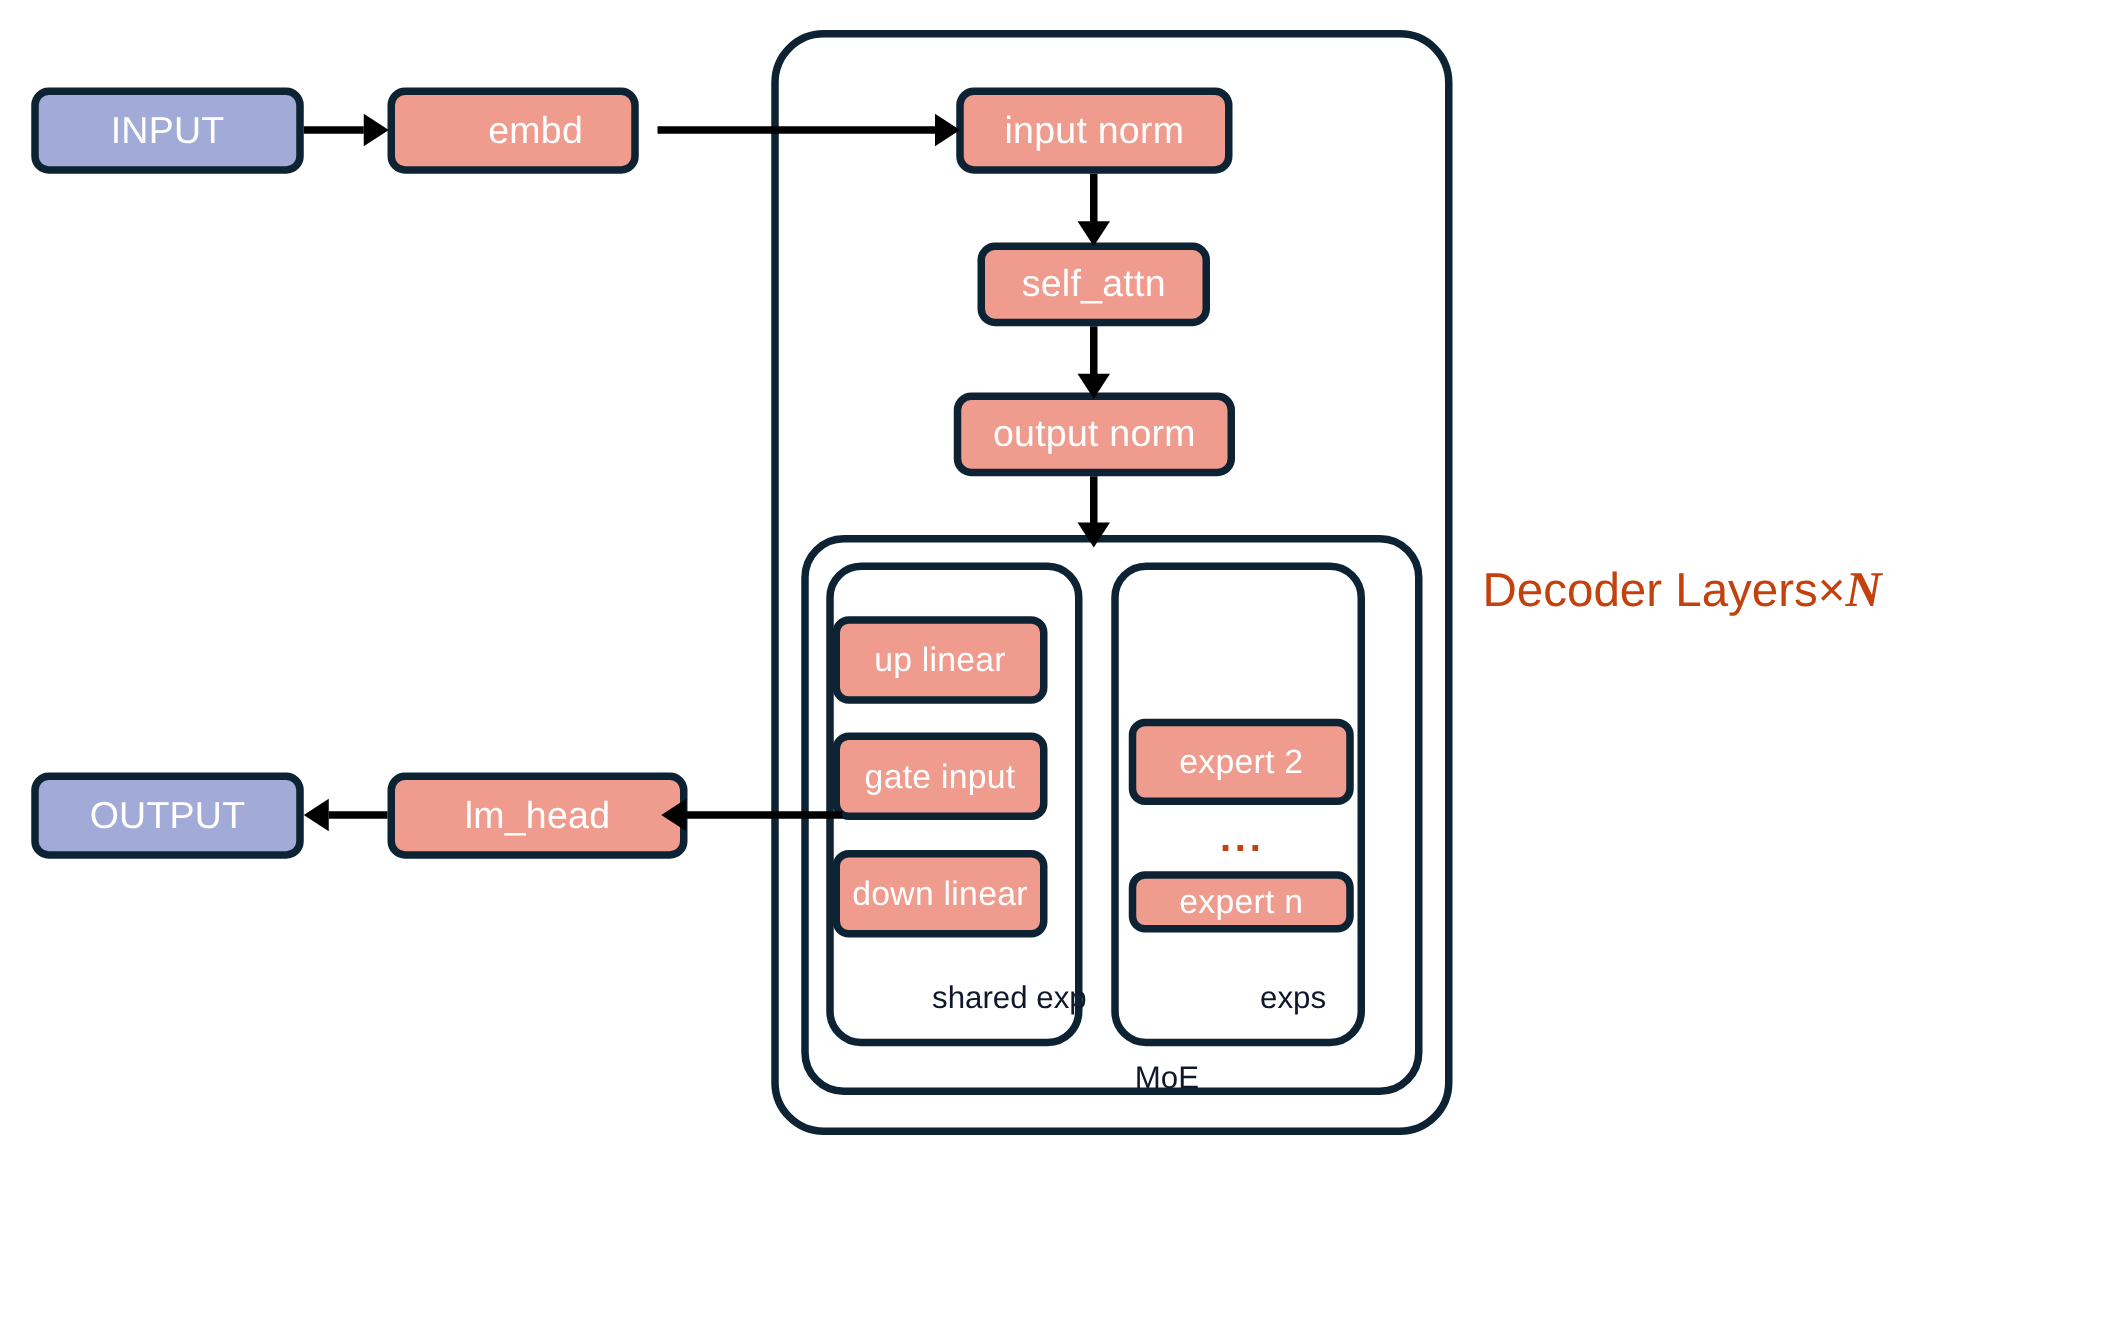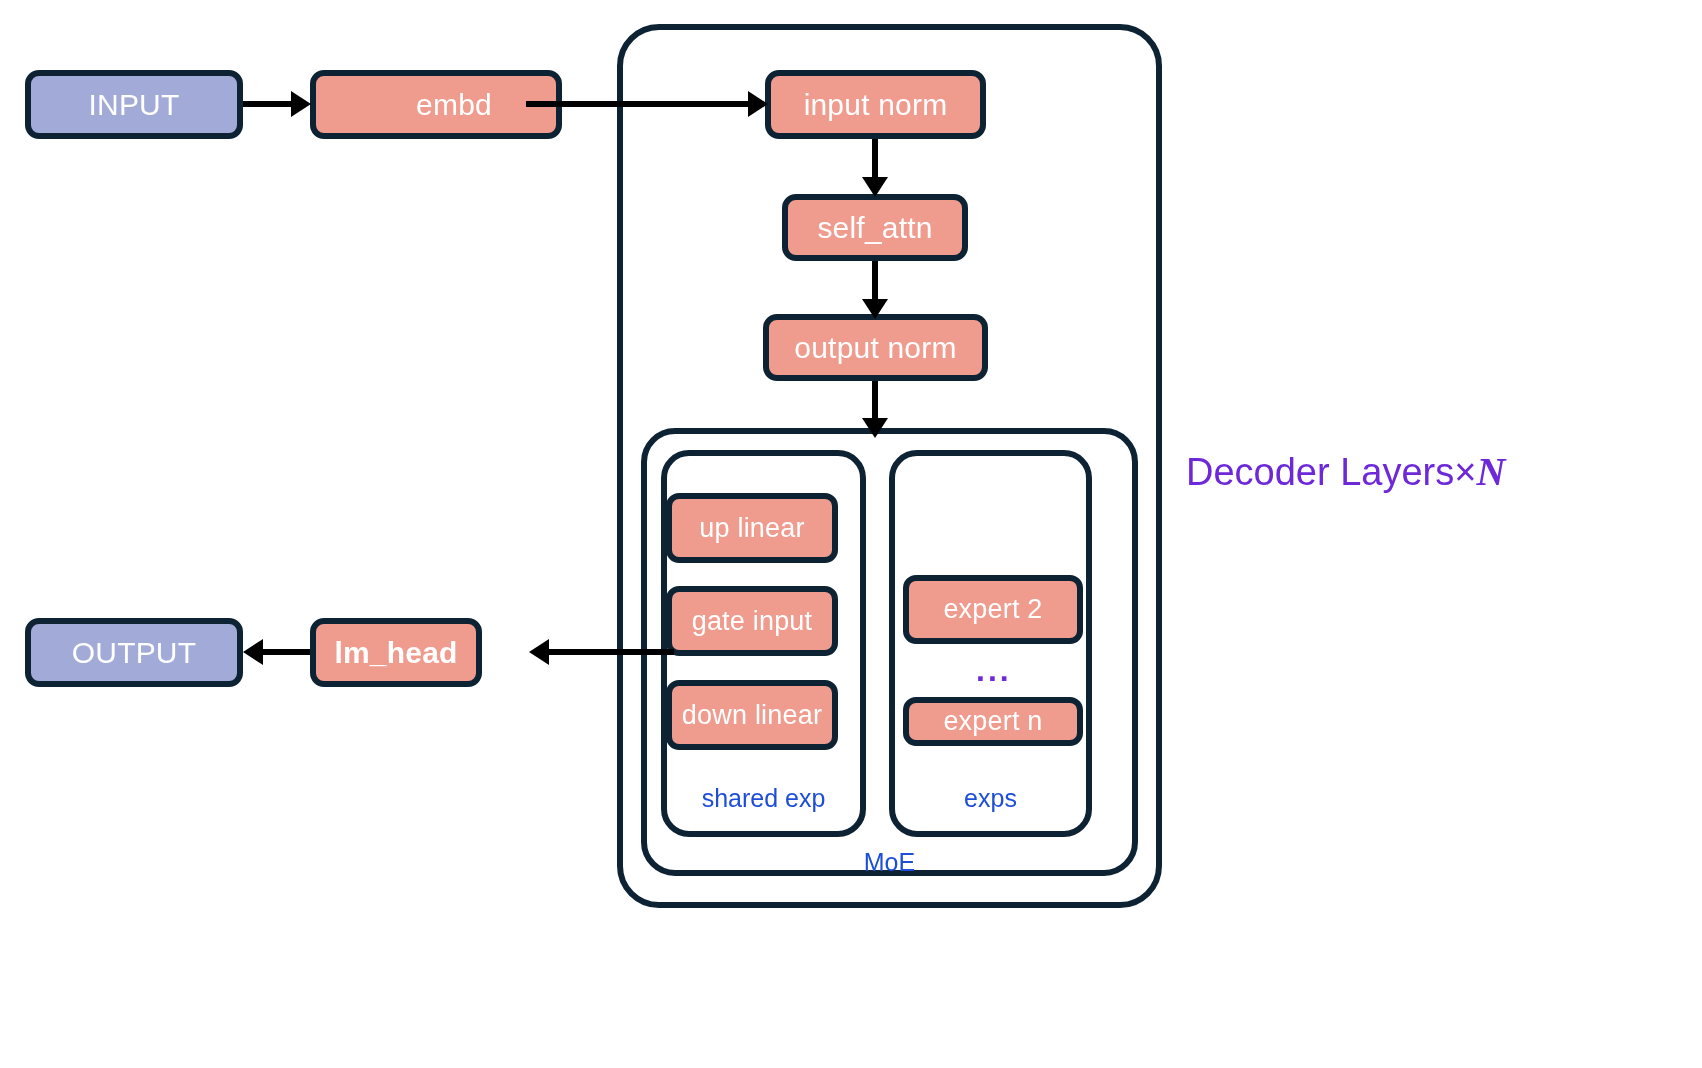--- a/index.html
+++ b/index.html
@@ -43,25 +43,26 @@
     border: 6px solid #0d2333;
     background: transparent;
     z-index: 2;
   }
   .container.decoder { border-radius: 42px; z-index: 1; }
   .container.moe     { border-radius: 34px; z-index: 2; }
   .container.group   { border-radius: 28px; z-index: 3; }
 
   .group-caption {
     position: absolute;
-    color: #1d4ed8;
+    color: #0f172a;
     font-size: 25px;
     text-align: center;
     z-index: 4;
     white-space: nowrap;
+    margin-left: 44px;
   }
 
   
   .line-h {
     position: absolute;
     height: 6px;
     background: #000000;
     z-index: 6;
   }
   .line-v {
@@ -88,21 +89,21 @@
   }
   .arrow-head.down {
     border-left: 13px solid transparent;
     border-right: 13px solid transparent;
     border-top: 20px solid #000000;
   }
 
   
   .plain-text {
     position: absolute;
-    color: #6d28d9;
+    color: #c2410c;
     white-space: nowrap;
     z-index: 6;
   }
   #decoder-label {
     font-size: 38px;
     left: 1186px;
     top: 448px;
   }
   #decoder-label .n-italic {
     font-style: italic;
@@ -123,21 +124,21 @@
 
 <div id="canvas">
 
   <div class="container decoder" style="left:617px; top:24px; width:545px; height:884px;"></div>
 
   <div class="node blue" style="left:25px; top:70px; width:218px; height:69px;">INPUT</div>
 
   <div class="line-h" style="left:243px; top:101px; width:48px;"></div>
   <div class="arrow-head right" style="left:291px; top:91px;"></div>
 
-  <div class="node salmon" style="left:310px; top:70px; width:252px; height:69px;padding-left:36px;">embd</div>
+  <div class="node salmon" style="left:310px; top:70px; width:201px; height:69px;padding-left:36px;">embd</div>
 
   <div class="line-h" style="left:526px; top:101px; width:230px;"></div>
   <div class="arrow-head right" style="left:748px; top:91px;"></div>
 
   <div class="node salmon" style="left:765px; top:70px; width:221px; height:69px;">input norm</div>
 
   <div class="line-v" style="left:872px; top:139px; height:46px;"></div>
   <div class="arrow-head down" style="left:862px; top:177px;"></div>
 
   <div class="node salmon" style="left:782px; top:194px; width:186px; height:67px;">self_attn</div>
@@ -170,21 +171,21 @@
 
   <div class="plain-text" id="ellipsis-experts">...</div>
 
   <div class="node salmon small" style="left:903px; top:697px; width:180px; height:49px;">expert n</div>
 
   <div class="group-caption" style="left:889px; top:784px; width:203px;">exps</div>
 
   <div class="line-h" style="left:549px; top:649px; width:125px;"></div>
   <div class="arrow-head left" style="left:529px; top:639px;"></div>
 
-  <div class="node salmon" style="left:310px; top:618px; width:172px; height:69px;font-weight:bold;">lm_head</div>
+  <div class="node salmon" style="left:310px; top:618px; width:240px; height:69px;">lm_head</div>
 
   <div class="line-h" style="left:263px; top:649px; width:47px;"></div>
   <div class="arrow-head left" style="left:243px; top:639px;"></div>
 
   <div class="node blue" style="left:25px; top:618px; width:218px; height:69px;">OUTPUT</div>
 
   <div class="plain-text" id="decoder-label">
     <span>Decoder Layers×</span><span class="n-italic">N</span>
   </div>
 

